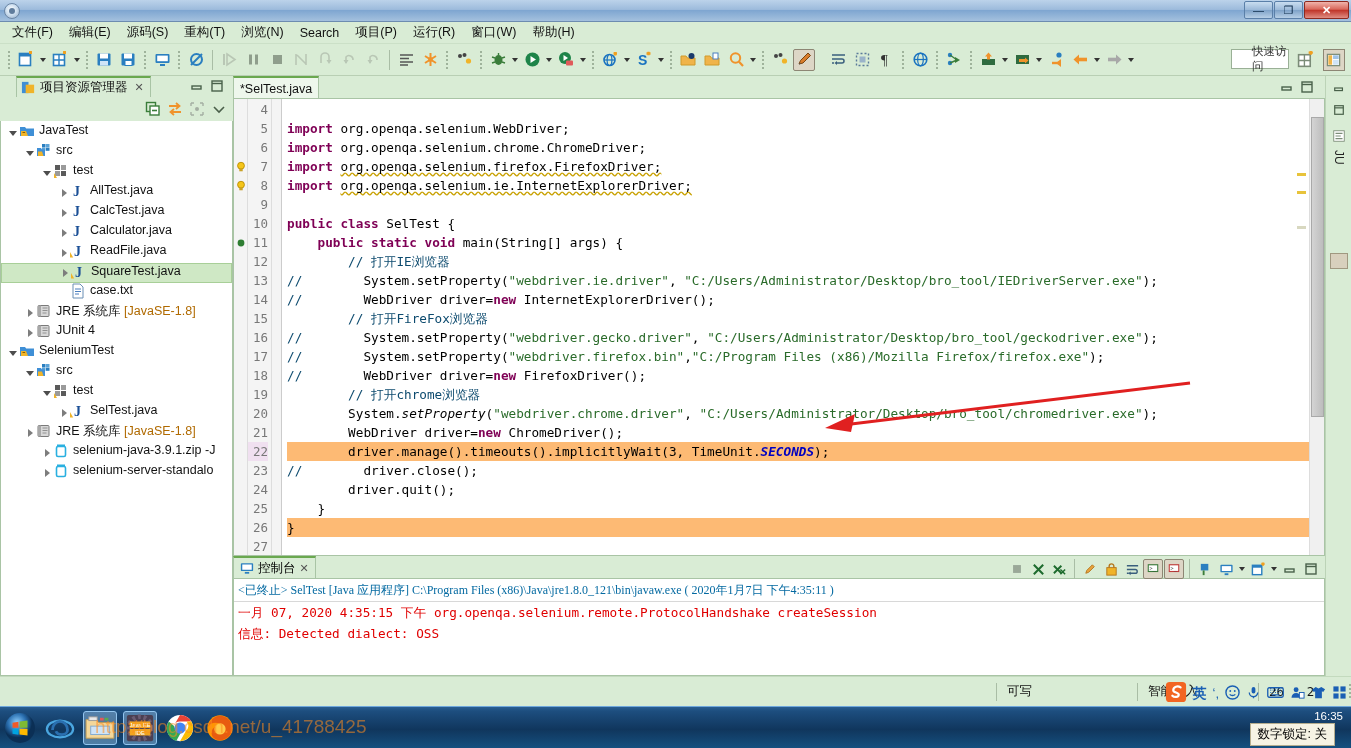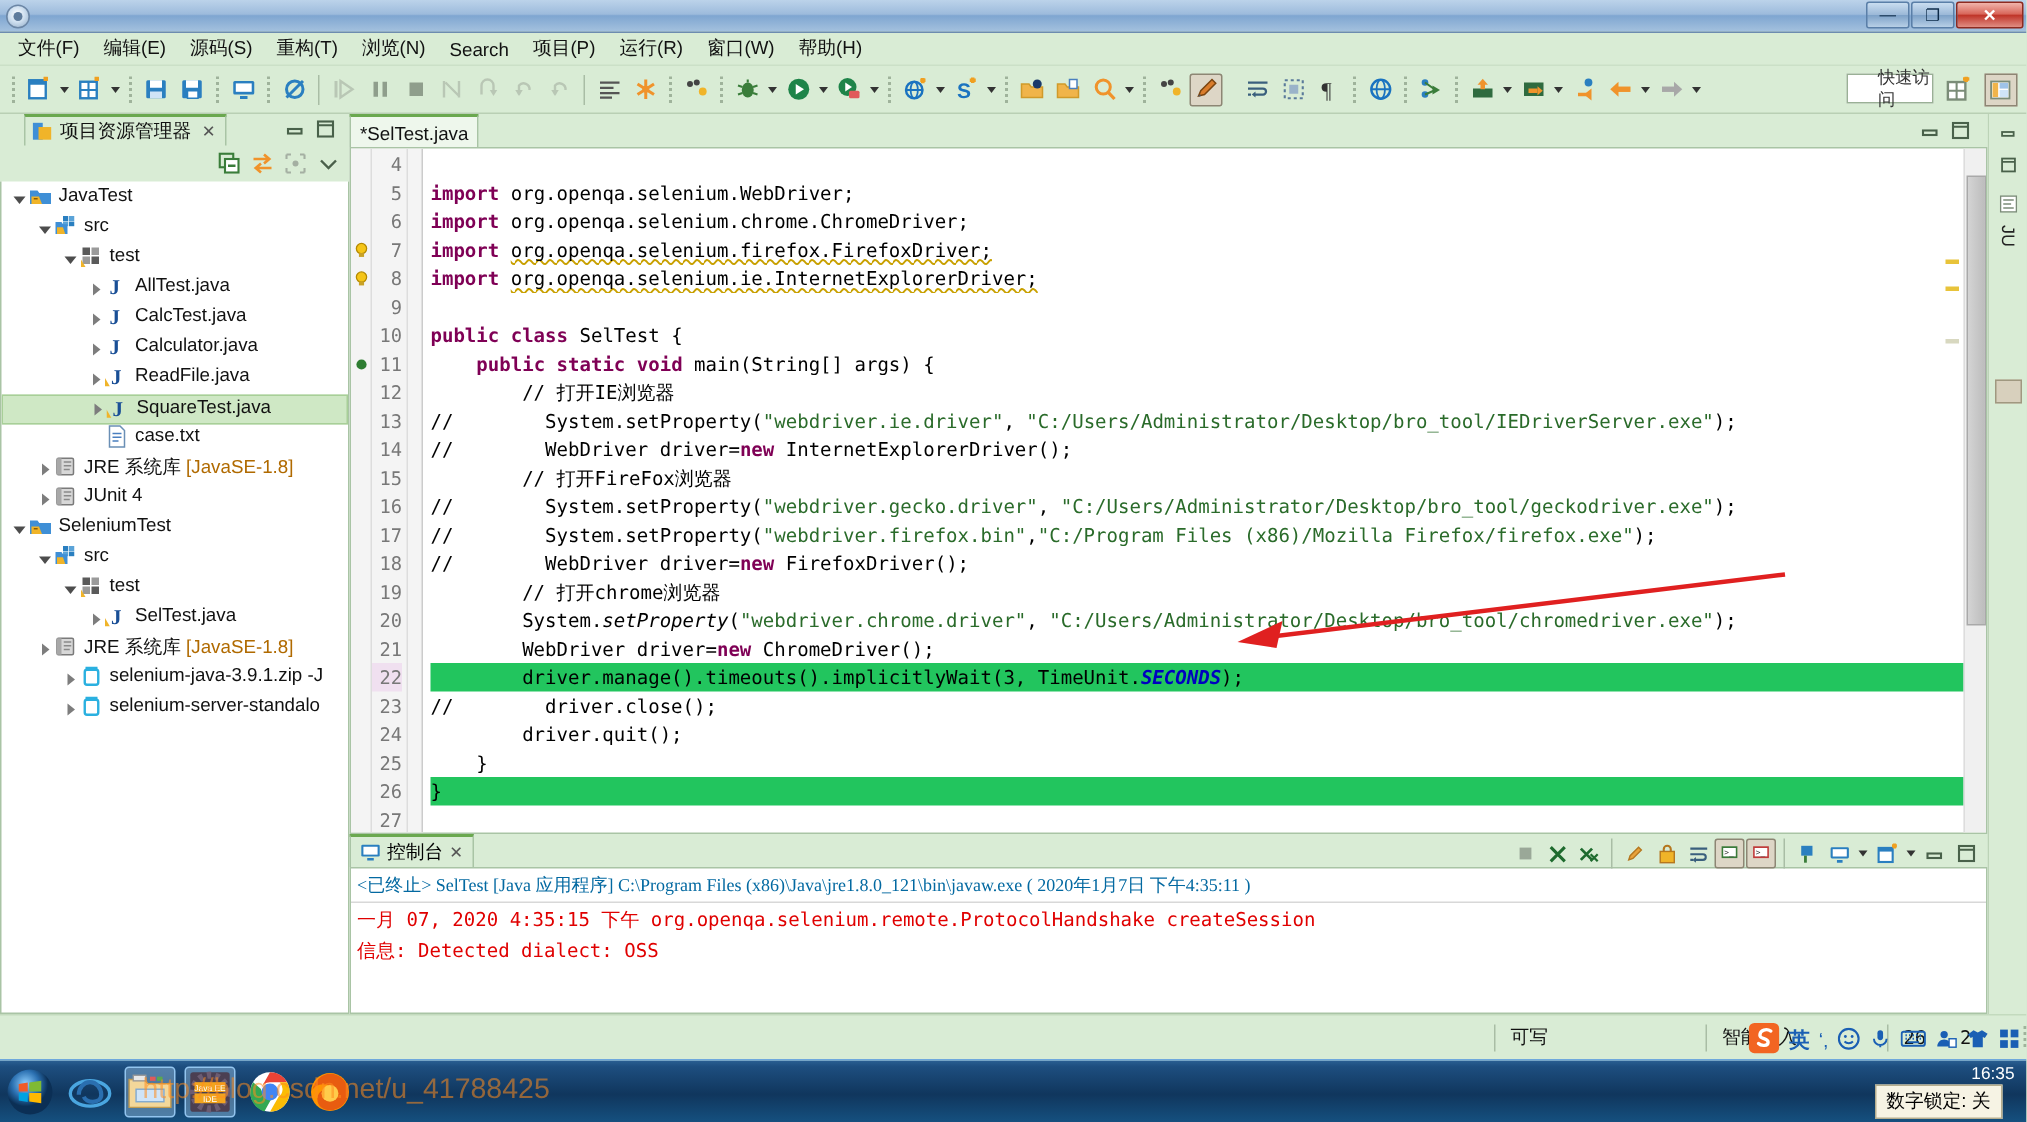--- a/index.html
+++ b/index.html
@@ -125,24 +125,24 @@
              text-align:right; padding-right:3px; padding-top:1px; color:#787878;
              font-family:"DejaVu Sans Mono", monospace; font-size:12.5px; }
   #foldCol { width:10px; background:#f4f4f4; border-right:1px solid #ccc; flex:none; position:relative;}
   #codeCol { flex:1; position:relative; overflow:hidden;
              font-family:"DejaVu Sans Mono", monospace; font-size:12.7px;
              padding-top:1px; padding-left:5px; color:#000; white-space:pre; }
   .cline { height:19px; line-height:19px; white-space:pre; }
   .lnum { height:19px; line-height:19px; }
   .kw { color:#7f0055; font-weight:bold; }
   .str { color:#2a6b2a; }
-  .cmt { color:#000000; }
+  .cmt { color:#0c4a6e; }
   .stat { font-style:italic; }
   .fld { color:#0000c0; font-weight:bold; font-style:italic; }
-  .hl { background:#22c55e; }
+  .hl { background:#fdba74; }
   .err { text-decoration:underline wavy #c8a000; text-decoration-skip-ink:none; }
   #vscroll { position:absolute; right:0; top:0; bottom:0; width:15px; background:#f0f0f0; border-left:1px solid #ddd;}
   #vthumb { position:absolute; left:1px; top:18px; width:13px; height:300px;
             background:linear-gradient(to right,#d4d4d4,#bdbdbd); border:1px solid #a9a9a9;}
   #overviewMarks { position:absolute; right:16px; top:0; bottom:0; width:14px; }
   .ovm { position:absolute; right:2px; width:9px; height:3px; }
 
   
   #consoleArea { flex:1; display:flex; flex-direction:column; background:#d9ecd5; position:relative; }
   .ctab-row { height:22px; display:flex; align-items:flex-end; position:relative; }

